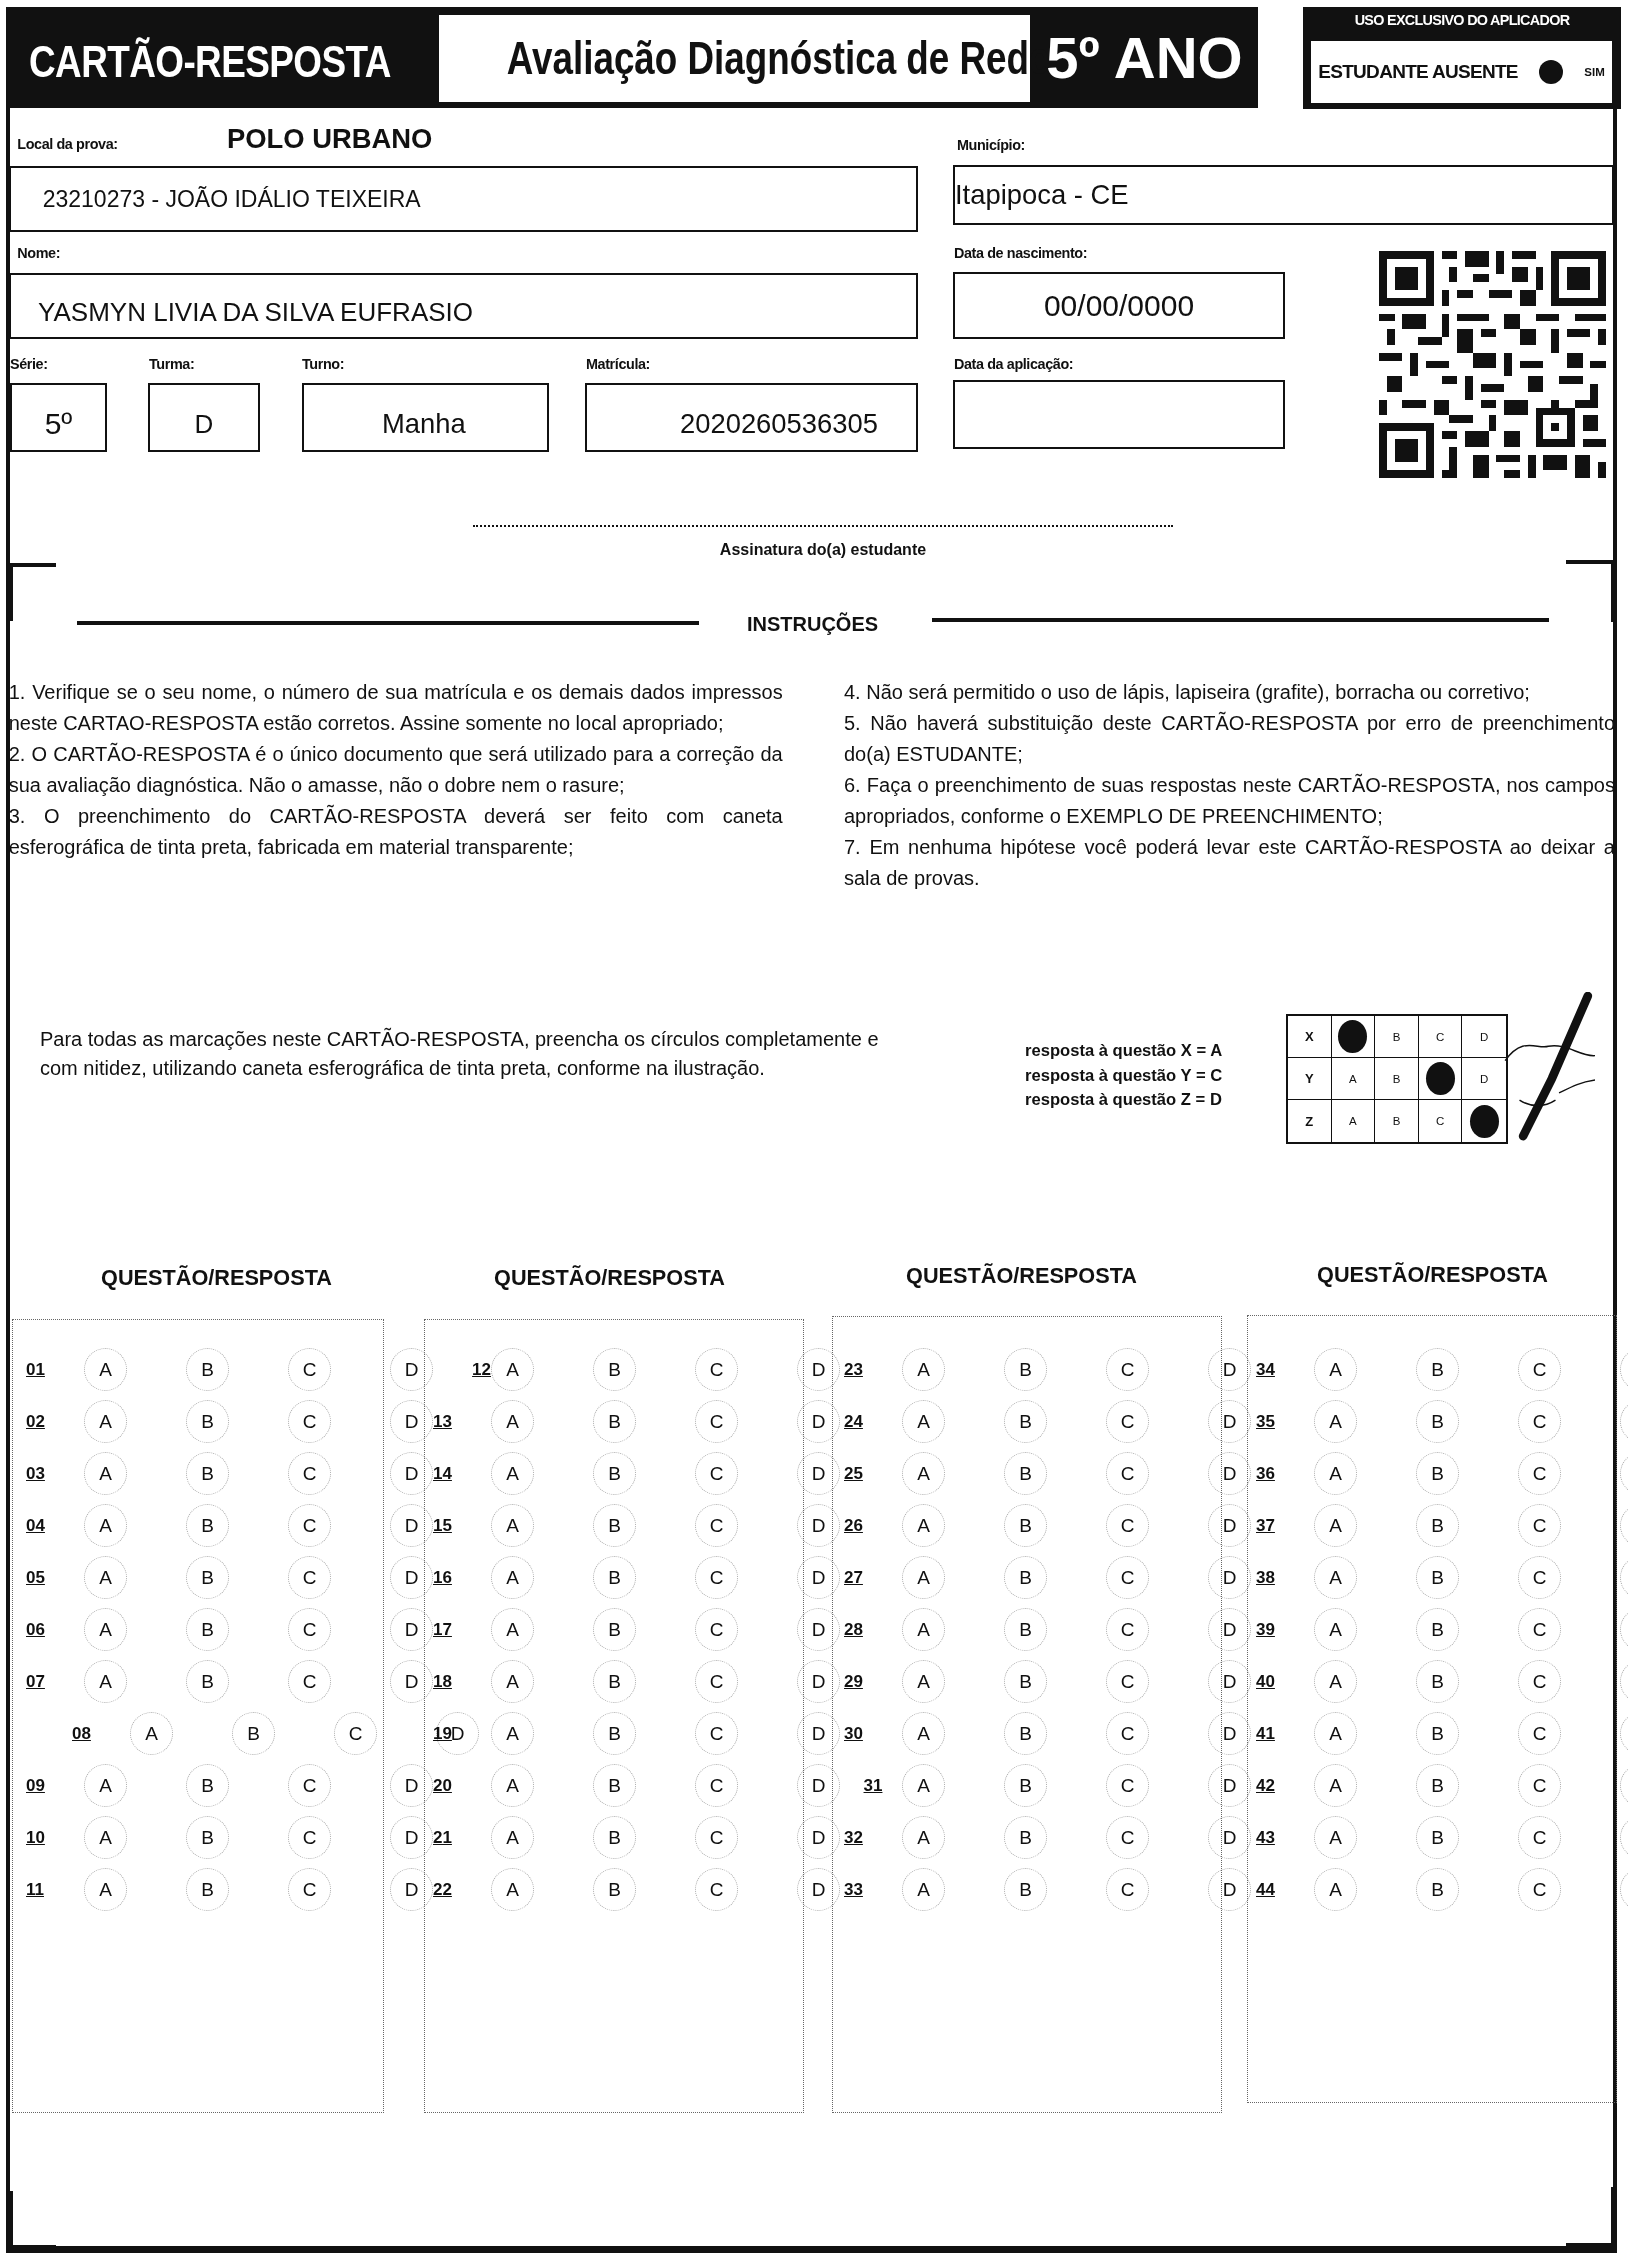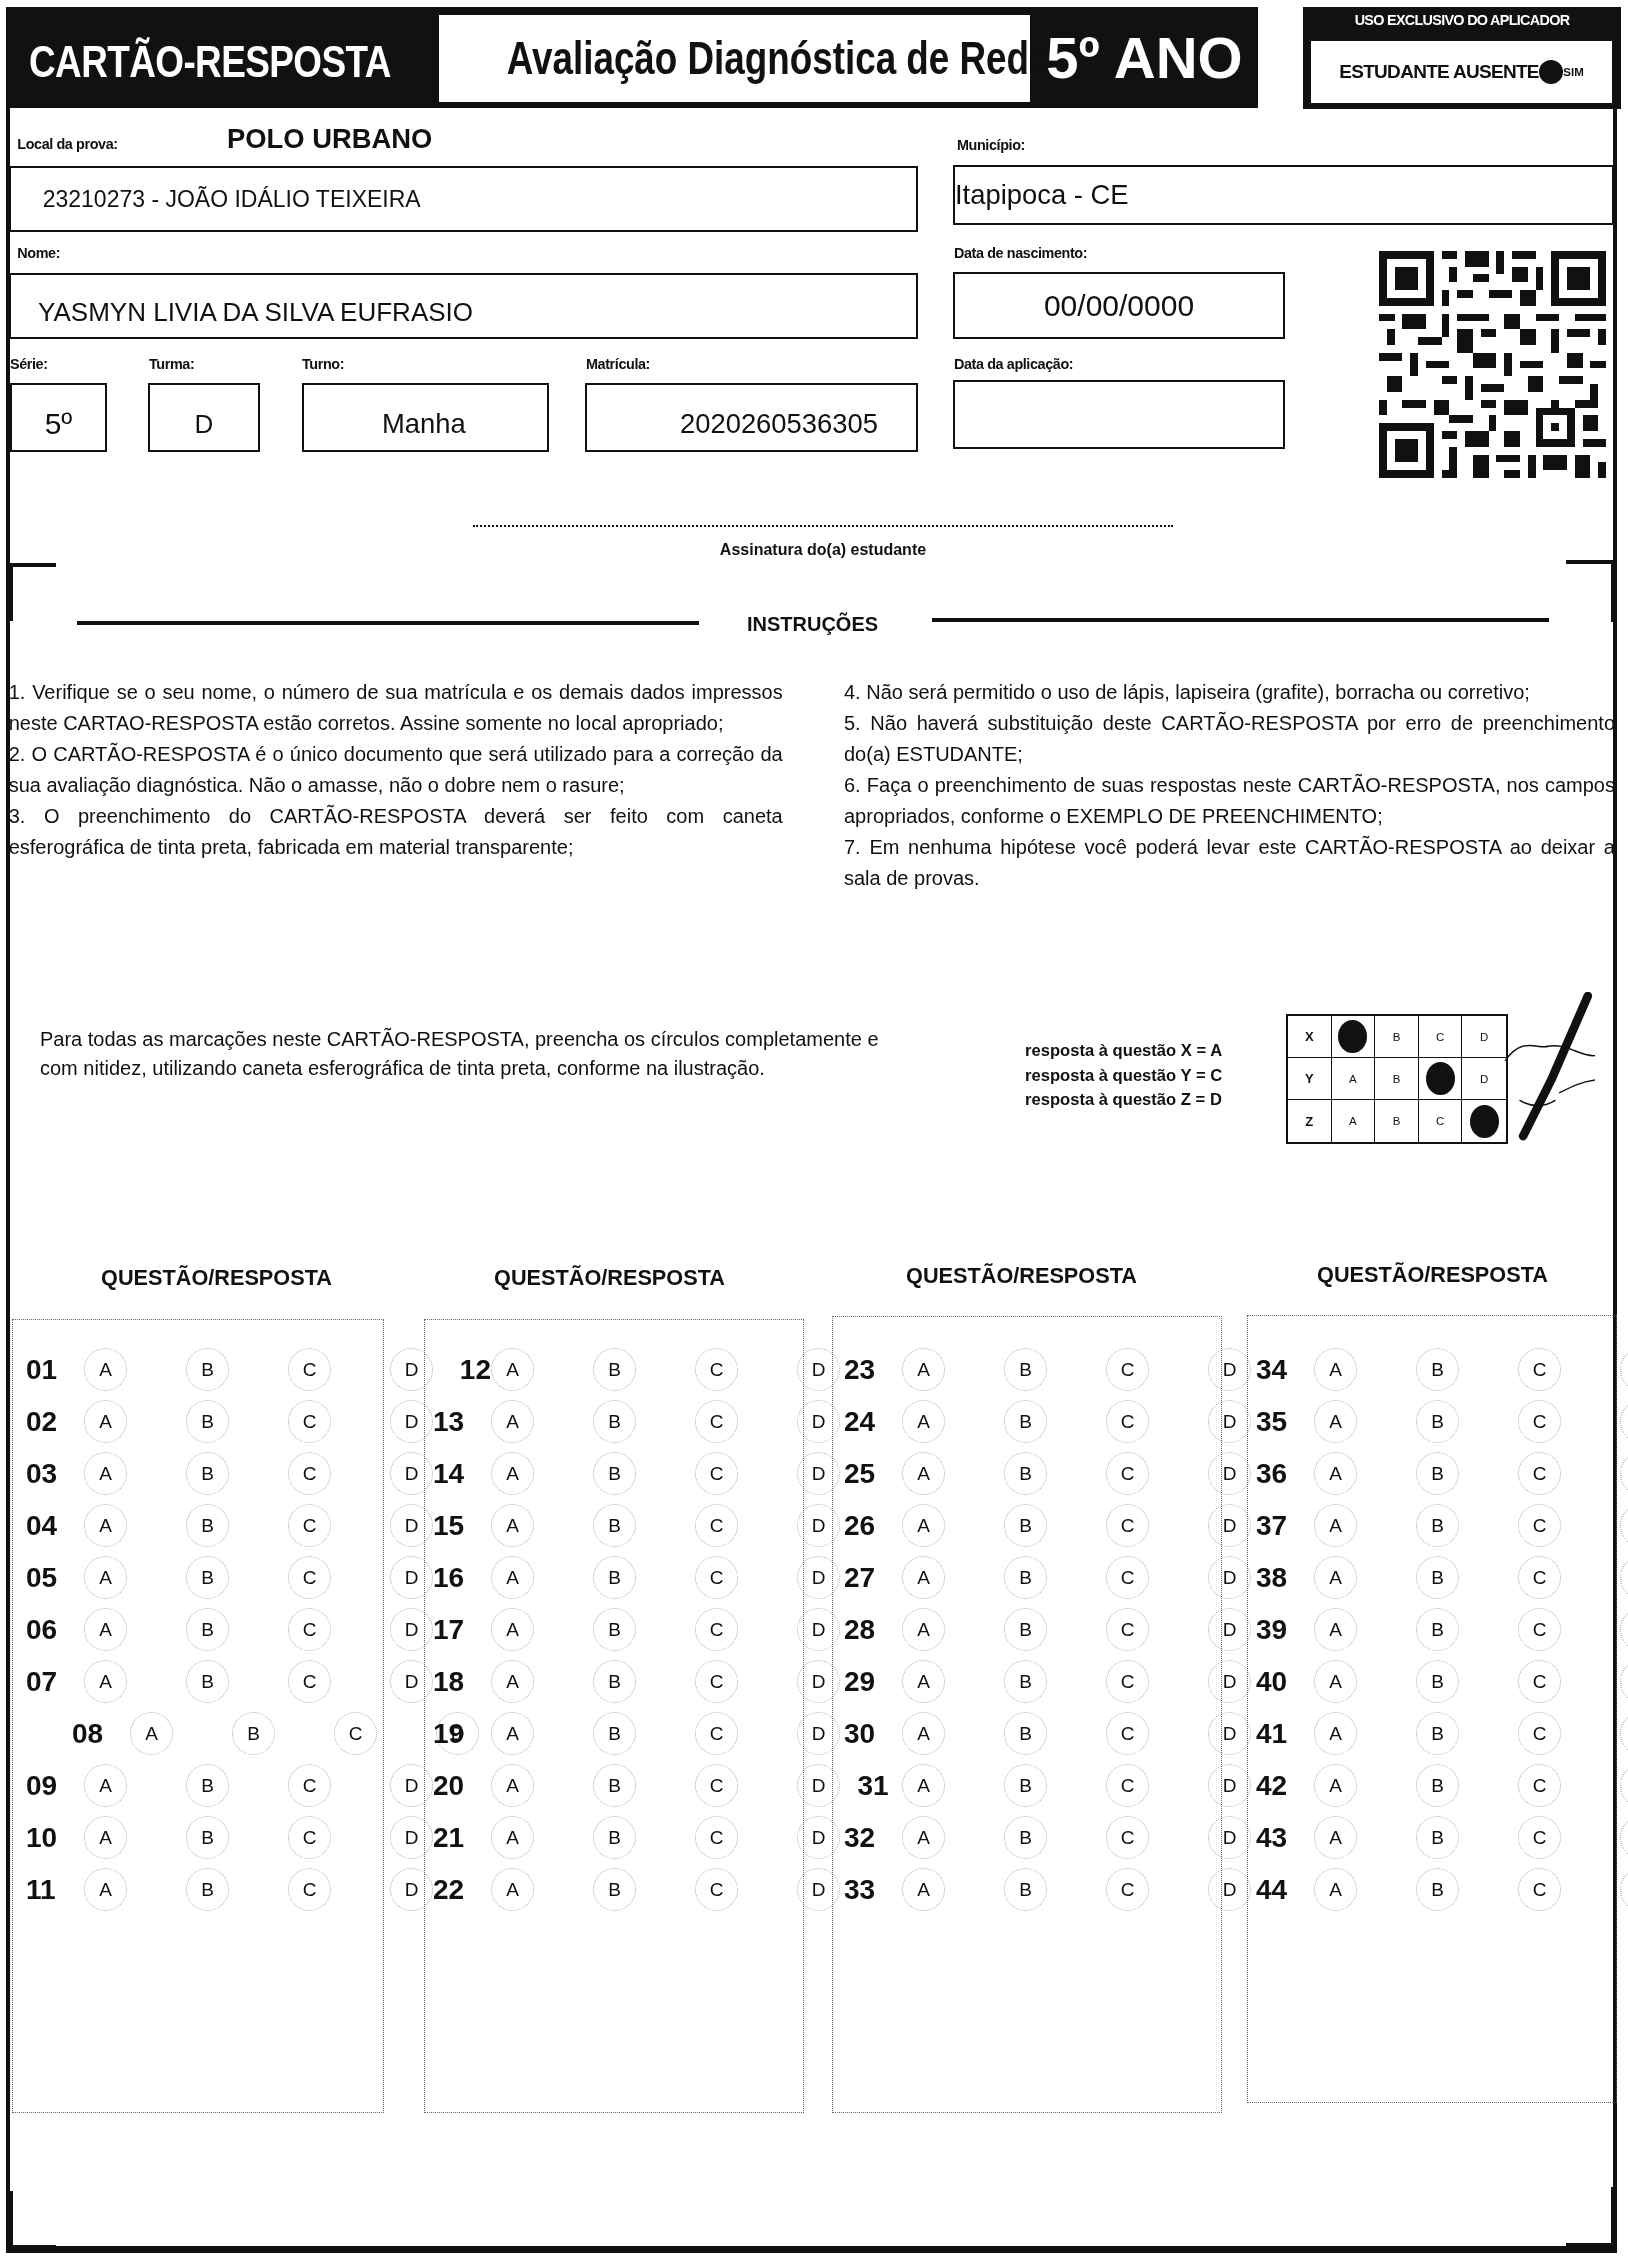--- a/index.html
+++ b/index.html
@@ -6,21 +6,21 @@
   body { width:1629px; height:2261px; position:relative; overflow:hidden; font-family:"Liberation Sans", sans-serif; color:#111; }
   .abs { position:absolute; }
   .frame { left:5.8px; top:7.2px; width:1611px; height:2246px; border-left:4.3px solid #111; border-right:4.3px solid #111; border-bottom:7.2px solid #111; box-sizing:border-box; }
   .hdr-band { left:5.8px; top:7.2px; width:1252px; height:101px; background:#111; }
   .hdr-title { left:29px; top:21.7px; width:404px; height:79px; color:#fff; font-size:45px; font-weight:bold; line-height:79px; transform:scaleX(0.82); transform-origin:left center; letter-spacing:-0.7px; white-space:nowrap; }
   .hdr-eval { left:438px; top:14.4px; width:593px; height:89px; background:#fff; border:1.4px solid #111; box-sizing:border-box; text-align:center; font-size:46px; font-weight:bold; line-height:87px; white-space:nowrap; }
   .hdr-eval span { display:inline-block; transform:scaleX(0.8); }
   .hdr-year { left:1036px; top:14.4px; width:217px; height:89px; color:#fff; font-size:58px; font-weight:bold; line-height:87px; text-align:center; white-space:nowrap; }
   .apl-band { left:1303px; top:7.2px; width:318px; height:102px; background:#111; }
   .apl-title { left:1303px; top:11.5px; width:318px; color:#fff; font-size:14.4px; font-weight:bold; text-align:center; letter-spacing:-0.7px; }
-  .apl-box { left:1310px; top:40px; width:303px; height:64px; background:#fff; border:1.4px solid #111; box-sizing:border-box; display:flex; align-items:center; justify-content:center; gap:0; }
+  .apl-box { left:1310px; top:40px; width:303px; height:64px; background:#fff; border:1.4px solid #111; box-sizing:border-box; display:flex; align-items:center; justify-content:center; gap:21px; }
   .apl-label { font-size:19px; font-weight:bold; letter-spacing:-0.7px; }
   .apl-bubble { width:24.5px; height:24.5px; border-radius:50%; background:#111; }
   .apl-sim { font-size:11.5px; font-weight:bold; }
   .lbl { font-size:14.4px; font-weight:bold; letter-spacing:-0.4px; }
   .box { border:2.2px solid #111; box-sizing:border-box; background:#fff; display:flex; align-items:center; }
   .val { font-size:23px; }
   .val-big { font-size:30px; }
   .polo { left:227px; top:123px; font-size:27.4px; font-weight:bold; }
   .qr { left:1379px; top:249px; width:227px; height:231px; }
   .sig-line { left:473px; top:525px; width:700px; border-top:2.9px dotted #111; }
@@ -36,21 +36,21 @@
   .fill-text { left:40px; top:1025px; width:852px; font-size:20px; line-height:29px; }
   .ex-labels { left:1025px; top:1039px; font-size:16.6px; font-weight:bold; line-height:24.5px; }
   .ex-grid { left:1286px; top:1014px; width:222px; height:130px; border:2.2px solid #111; box-sizing:border-box; display:grid; grid-template-columns:repeat(5,1fr); grid-template-rows:repeat(3,1fr); }
   .ex-cell { border-right:0.7px solid #111; border-bottom:1.4px solid #111; display:flex; align-items:center; justify-content:center; font-size:11.5px; }
   .ex-cell.q { font-weight:bold; font-size:13px; }
   .ex-dot { width:29px; height:33px; border-radius:50%; background:#111; }
   .pen { left:1480px; top:992px; width:115px; height:166px; }
   .q-head { font-size:21.7px; font-weight:bold; text-align:center; }
   .q-box { border:1.4px dotted #666; box-sizing:border-box; }
   .q-row { position:absolute; display:flex; align-items:center; }
-  .q-num { width:58px; font-size:28px; font-weight:bold; }
+  .q-num { width:58px; font-size:17px; font-weight:bold;text-decoration:underline; }
   .q-opt { width:43px; height:43px; margin-right:59px; border:1.4px dotted #aaa; border-radius:50%; box-sizing:border-box; display:flex; align-items:center; justify-content:center; font-size:19px; }
   .q-opt:last-child { margin-right:0; }
 </style>
 </head>
 <body>
 
 <div class="abs frame"></div>
 
 <div class="abs hdr-band"></div>
 <div class="abs hdr-title">CARTÃO-RESPOSTA</div>

